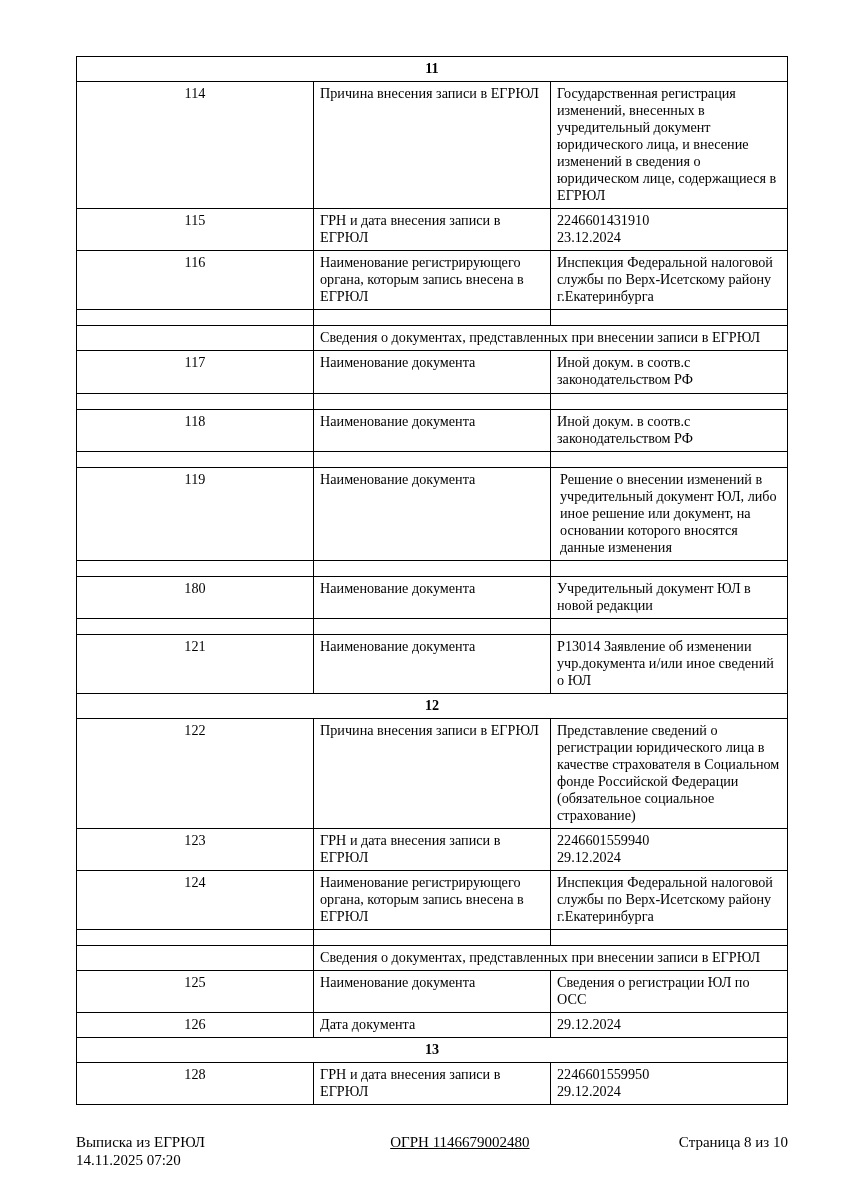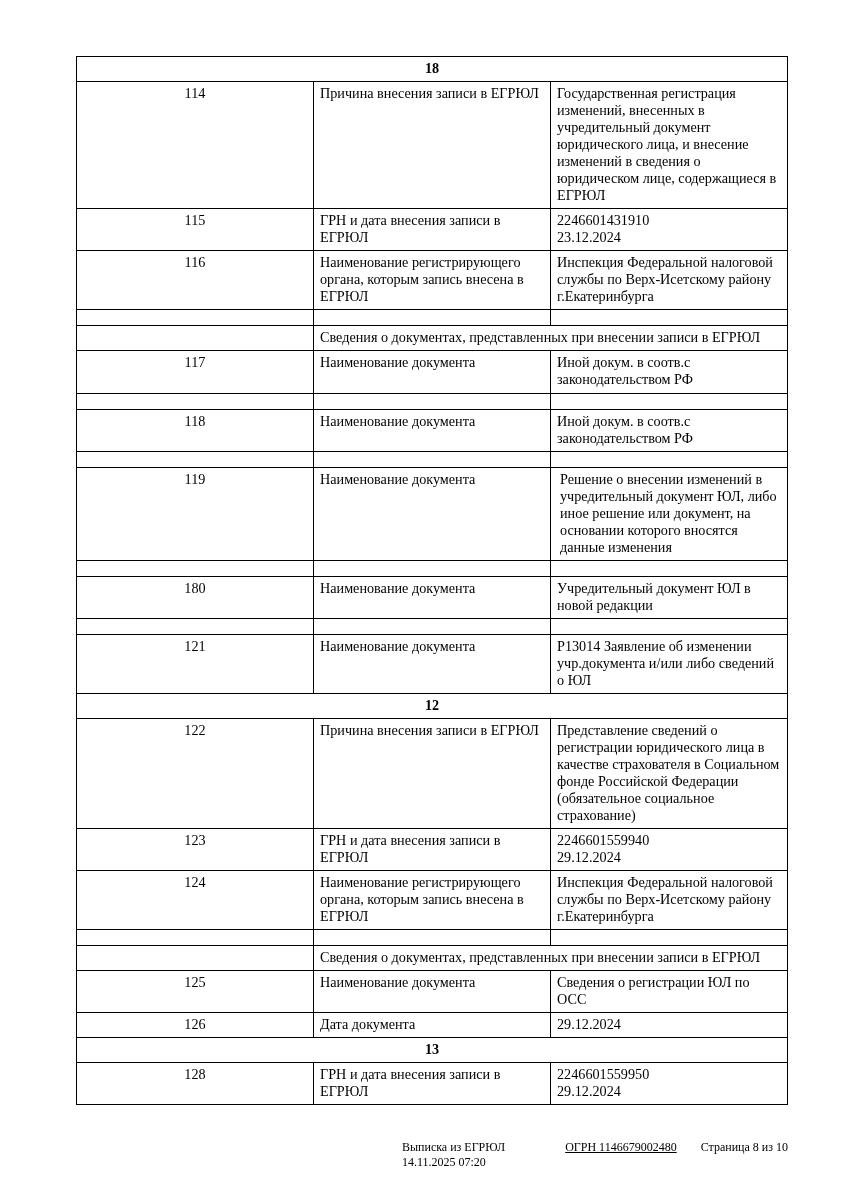--- a/index.html
+++ b/index.html
@@ -54,24 +54,24 @@
     padding: 0;
   }
   tr.wide td {
     
   }
   .footer {
     position: absolute;
     left: 76px;
     right: 60px;
     bottom: 30px;
-    font-size: 12px;
+    font-size: 15px;
     font-family: "Liberation Serif", "DejaVu Serif", serif;
     display: flex;
-    justify-content: flex-end;
+    justify-content: space-between;
     align-items: flex-start;
   }
   .footer .left {
     text-align: left;
     line-height: 1.25;
     white-space: pre-line;
   }
   .footer .center {
     text-align: center;
     line-height: 1.25;
@@ -84,21 +84,21 @@
     margin-left: 24px;
   }
 </style>
 </head>
 <body>
 
 <div class="page">
   <table class="egrul">
     <tbody>
         <tr class="section">
-          <td colspan="3">18</td>
+          <td colspan="3">11</td>
         </tr>
         <tr>
           <td class="num">114</td>
           <td class="label">Причина внесения записи в ЕГРЮЛ</td>
           <td class="value" style="white-space: pre-line;">Государственная регистрация изменений, внесенных в учредительный документ юридического лица, и внесение изменений в сведения о юридическом лице, содержащиеся в ЕГРЮЛ</td>
         </tr>
         <tr>
           <td class="num">115</td>
           <td class="label">ГРН и дата внесения записи в ЕГРЮЛ</td>
           <td class="value" style="white-space: pre-line;">2246601431910
@@ -154,21 +154,21 @@
           <td class="value" style="white-space: pre-line;">Учредительный документ ЮЛ в новой редакции</td>
         </tr>
         <tr class="spacer">
           <td class="num"></td>
           <td class="label"></td>
           <td class="value"></td>
         </tr>
         <tr>
           <td class="num">121</td>
           <td class="label">Наименование документа</td>
-          <td class="value" style="white-space: pre-line;">Р13014 Заявление об изменении учр.документа и/или либо сведений о ЮЛ</td>
+          <td class="value" style="white-space: pre-line;">Р13014 Заявление об изменении учр.документа и/или иное сведений о ЮЛ</td>
         </tr>
         <tr class="section">
           <td colspan="3">12</td>
         </tr>
         <tr>
           <td class="num">122</td>
           <td class="label">Причина внесения записи в ЕГРЮЛ</td>
           <td class="value" style="white-space: pre-line;">Представление сведений о регистрации юридического лица в качестве страхователя в Социальном фонде Российской Федерации (обязательное социальное страхование)</td>
         </tr>
         <tr>

